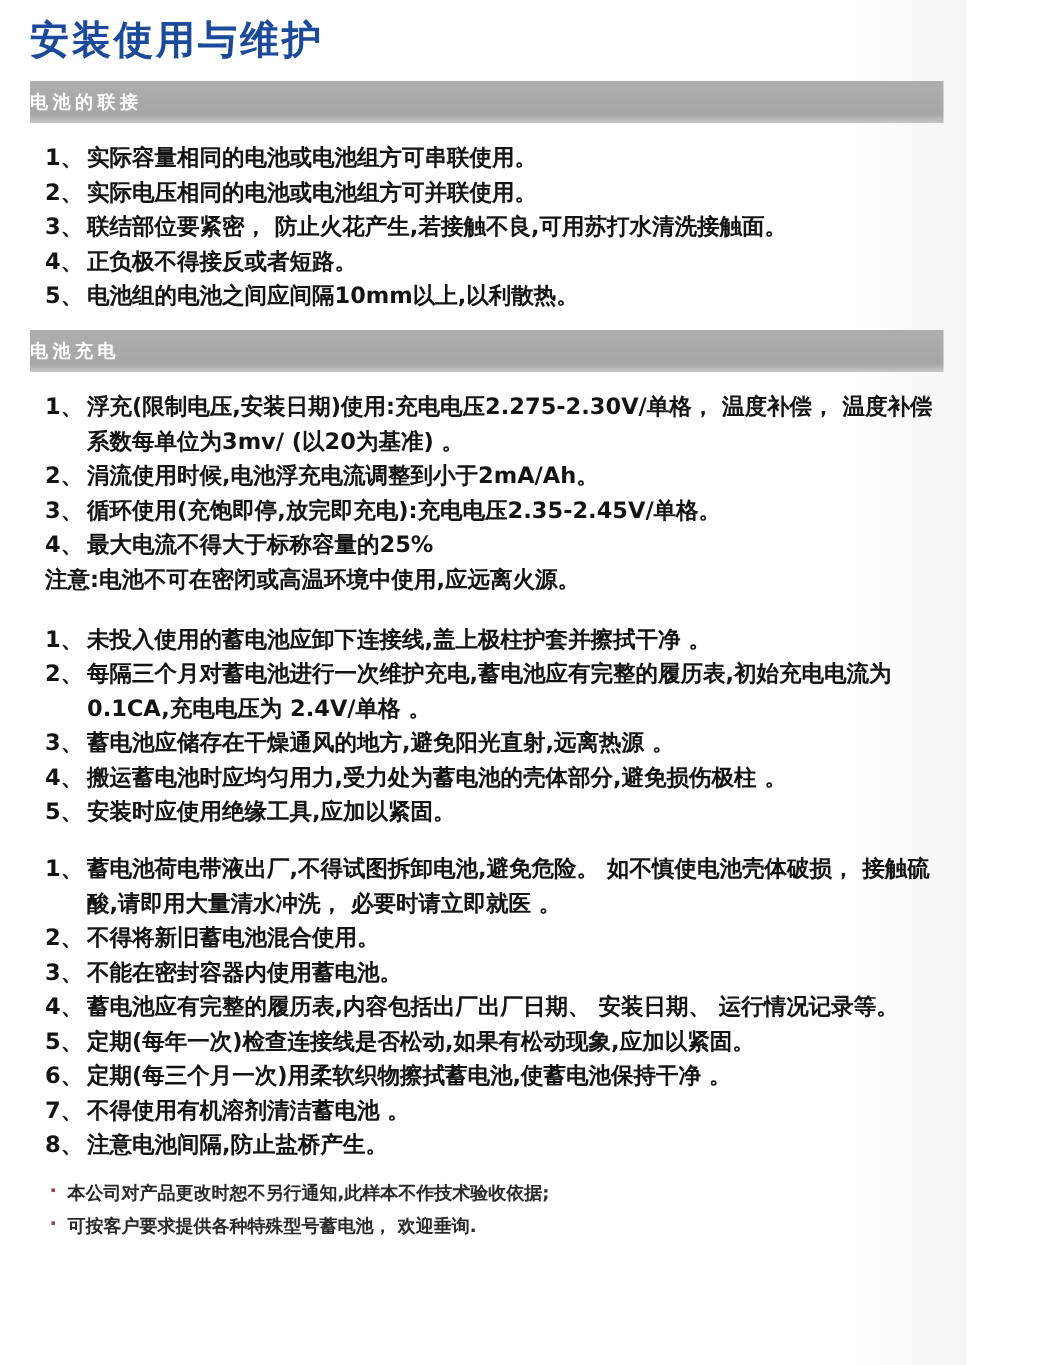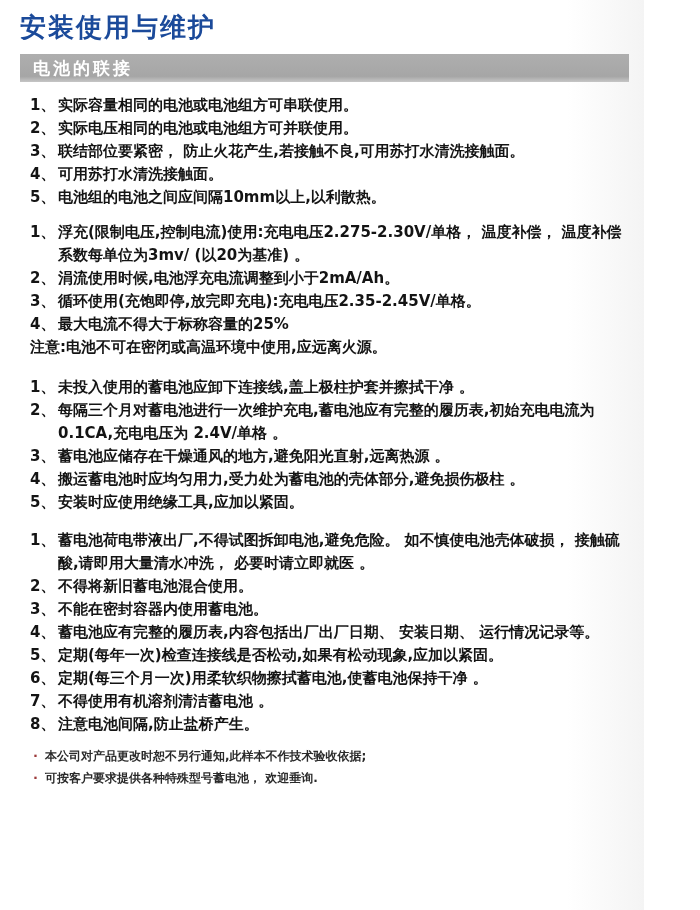--- a/index.html
+++ b/index.html
@@ -27,22 +27,21 @@
     line-height: 34px;
     color: #1b4a9a;
     margin: 2px 0 10px 0;
     letter-spacing: 2px;
   }
   .bar {
     height: 28px;
     line-height: 28px;
     background: linear-gradient(180deg, #aeaeae 0%, #a6a6a6 80%, #c6c6c6 100%);
     color: #ffffff;
-    font-size: 17px;
-    padding-left: 13px;
+    font-size: 12px;
     letter-spacing: 3px;
   }
   .list {
     margin: 12px 0 14px 10px;
     font-size: 15px;
   }
   .item {
     display: flex;
     line-height: 23px;
   }
@@ -93,34 +92,37 @@
       <div class="item">
         <span class="num">2、</span>
         <span class="txt">实际电压相同的电池或电池组方可并联使用。</span>
       </div>
       <div class="item">
         <span class="num">3、</span>
         <span class="txt">联结部位要紧密， 防止火花产生,若接触不良,可用苏打水清洗接触面。</span>
       </div>
       <div class="item">
         <span class="num">4、</span>
-        <span class="txt">可用苏打水清洗接触面。</span>
+        <span class="txt">正负极不得接反或者短路。</span>
       </div>
       <div class="item">
         <span class="num">5、</span>
         <span class="txt">电池组的电池之间应间隔10mm以上,以利散热。</span>
       </div>
     </div>
   </section>
 
   <section class="s2">
-    <div class="list">
-      <div class="item">
-        <span class="num">1、</span>
-        <span class="txt">浮充(限制电压,控制电流)使用:充电电压2.275-2.30V/单格， 温度补偿， 温度补偿系数每单位为3mv/ (以20为基准) 。</span>
+    <div class="bar">
+      <span>电池充电</span>
+    </div>
+    <div class="list">
+      <div class="item">
+        <span class="num">1、</span>
+        <span class="txt">浮充(限制电压,安装日期)使用:充电电压2.275-2.30V/单格， 温度补偿， 温度补偿系数每单位为3mv/ (以20为基准) 。</span>
       </div>
       <div class="item">
         <span class="num">2、</span>
         <span class="txt">涓流使用时候,电池浮充电流调整到小于2mA/Ah。</span>
       </div>
       <div class="item">
         <span class="num">3、</span>
         <span class="txt">循环使用(充饱即停,放完即充电):充电电压2.35-2.45V/单格。</span>
       </div>
       <div class="item">

